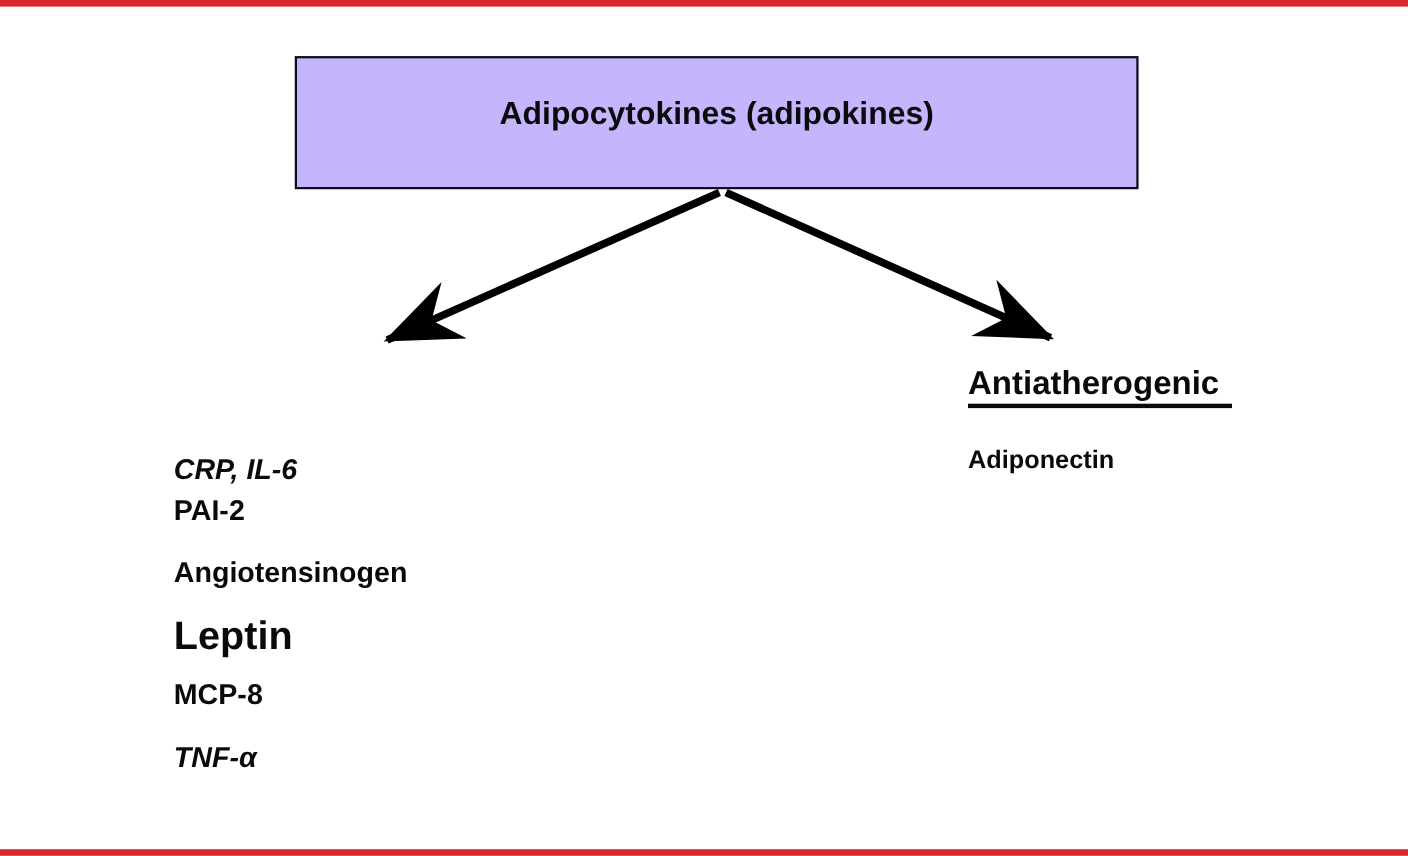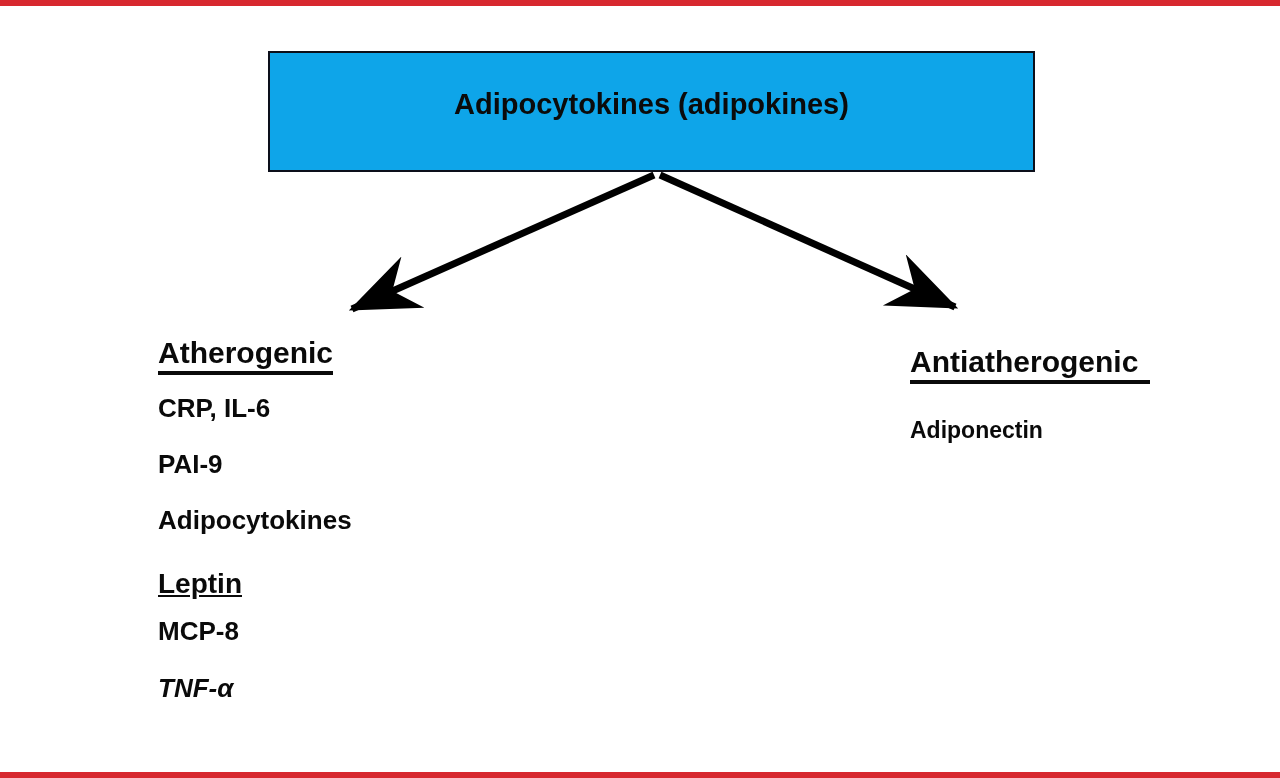--- a/index.html
+++ b/index.html
@@ -23,21 +23,21 @@
     background: #d7282f;
   }
   .rule.top { top: 0; }
   .rule.bottom { bottom: 0; }
   .title-box {
     position: absolute;
     left: 268px;
     top: 51px;
     width: 767px;
     height: 121px;
-    background: #0ea5e9;
+    background: #c4b5fd;
     border: 2px solid #0c0f1a;
     display: flex;
     align-items: center;
     justify-content: center;
   }
   .title-box .title-text {
     font-size: 29px;
     font-weight: bold;
     color: #0b0b0b;
     letter-spacing: 0px;
@@ -67,27 +67,27 @@
   }
   .item {
     position: absolute;
     left: 0;
     font-weight: bold;
     font-size: 26px;
     line-height: 1.0;
     white-space: nowrap;
   }
   .left-branch { left: 158px; top: 338px; width: 420px; height: 400px; }
-  .left-branch .i0 { top: 57px; }
+  .left-branch .i0 { top: 75px; font-style: italic; }
   .left-branch .i1 { top: 113px; }
   .left-branch .i2 { top: 169px; }
-  .left-branch .i3 { top: 232px; font-size: 28px; text-decoration: underline; }
+  .left-branch .i3 { top: 222px; font-size: 36px; }
   .left-branch .i4 { top: 280px; }
   .left-branch .i5 { top: 337px; font-style: italic; }
-  .right-branch { left: 910px; top: 334px; width: 320px; height: 140px; margin-top: 13px; }
+  .right-branch { left: 880px; top: 334px; width: 320px; height: 140px; }
   .right-branch .i0 { top: 72px; font-size: 23px; }
 </style>
 </head>
 <body>
 
 <div class="frame">
 
   <div class="rule top"></div>
 
   <div class="title-box">
@@ -98,24 +98,23 @@
     <defs>
       <marker id="stealth" markerWidth="11" markerHeight="9" refX="9.5" refY="4" orient="auto" markerUnits="strokeWidth">
         <path d="M0,0 L10,4 L0,8 L3.2,4 Z" fill="#000000"></path>
       </marker>
     </defs>
     <line x1="654" y1="175" x2="352" y2="309" stroke="#000000" stroke-width="7" marker-end="url(#stealth)"></line>
     <line x1="660" y1="175" x2="955" y2="307" stroke="#000000" stroke-width="7" marker-end="url(#stealth)"></line>
   </svg>
 
   <div class="branch left-branch">
-    <span class="branch-heading">Atherogenic</span>
     <div class="item i0">CRP, IL-6</div>
-    <div class="item i1">PAI-9</div>
-    <div class="item i2">Adipocytokines</div>
+    <div class="item i1">PAI-2</div>
+    <div class="item i2">Angiotensinogen</div>
     <div class="item i3">Leptin</div>
     <div class="item i4">MCP-8</div>
     <div class="item i5">TNF-α</div>
   </div>
 
   <div class="branch right-branch">
     <span class="branch-heading trail">Antiatherogenic</span>
     <div class="item i0">Adiponectin</div>
   </div>
 

